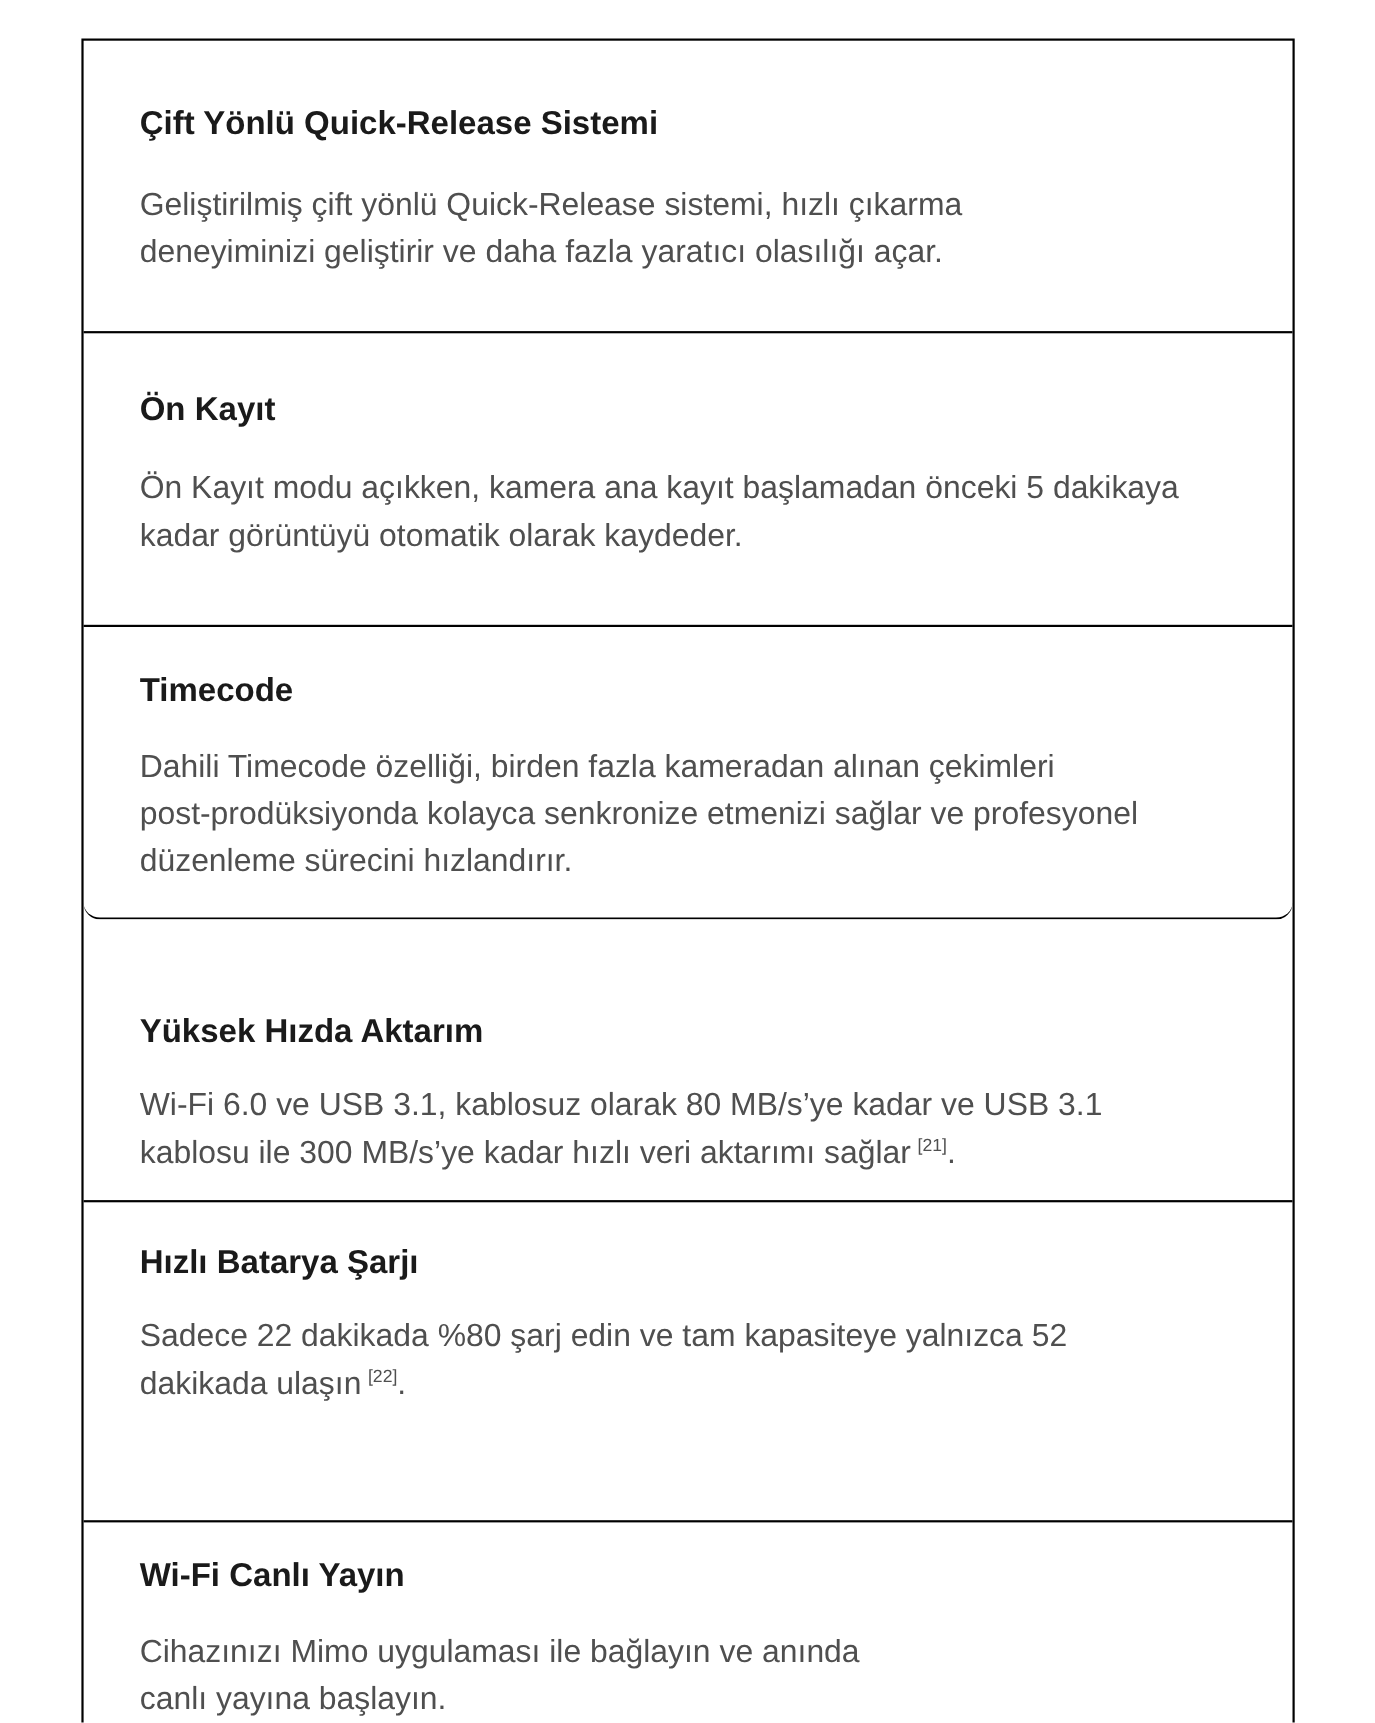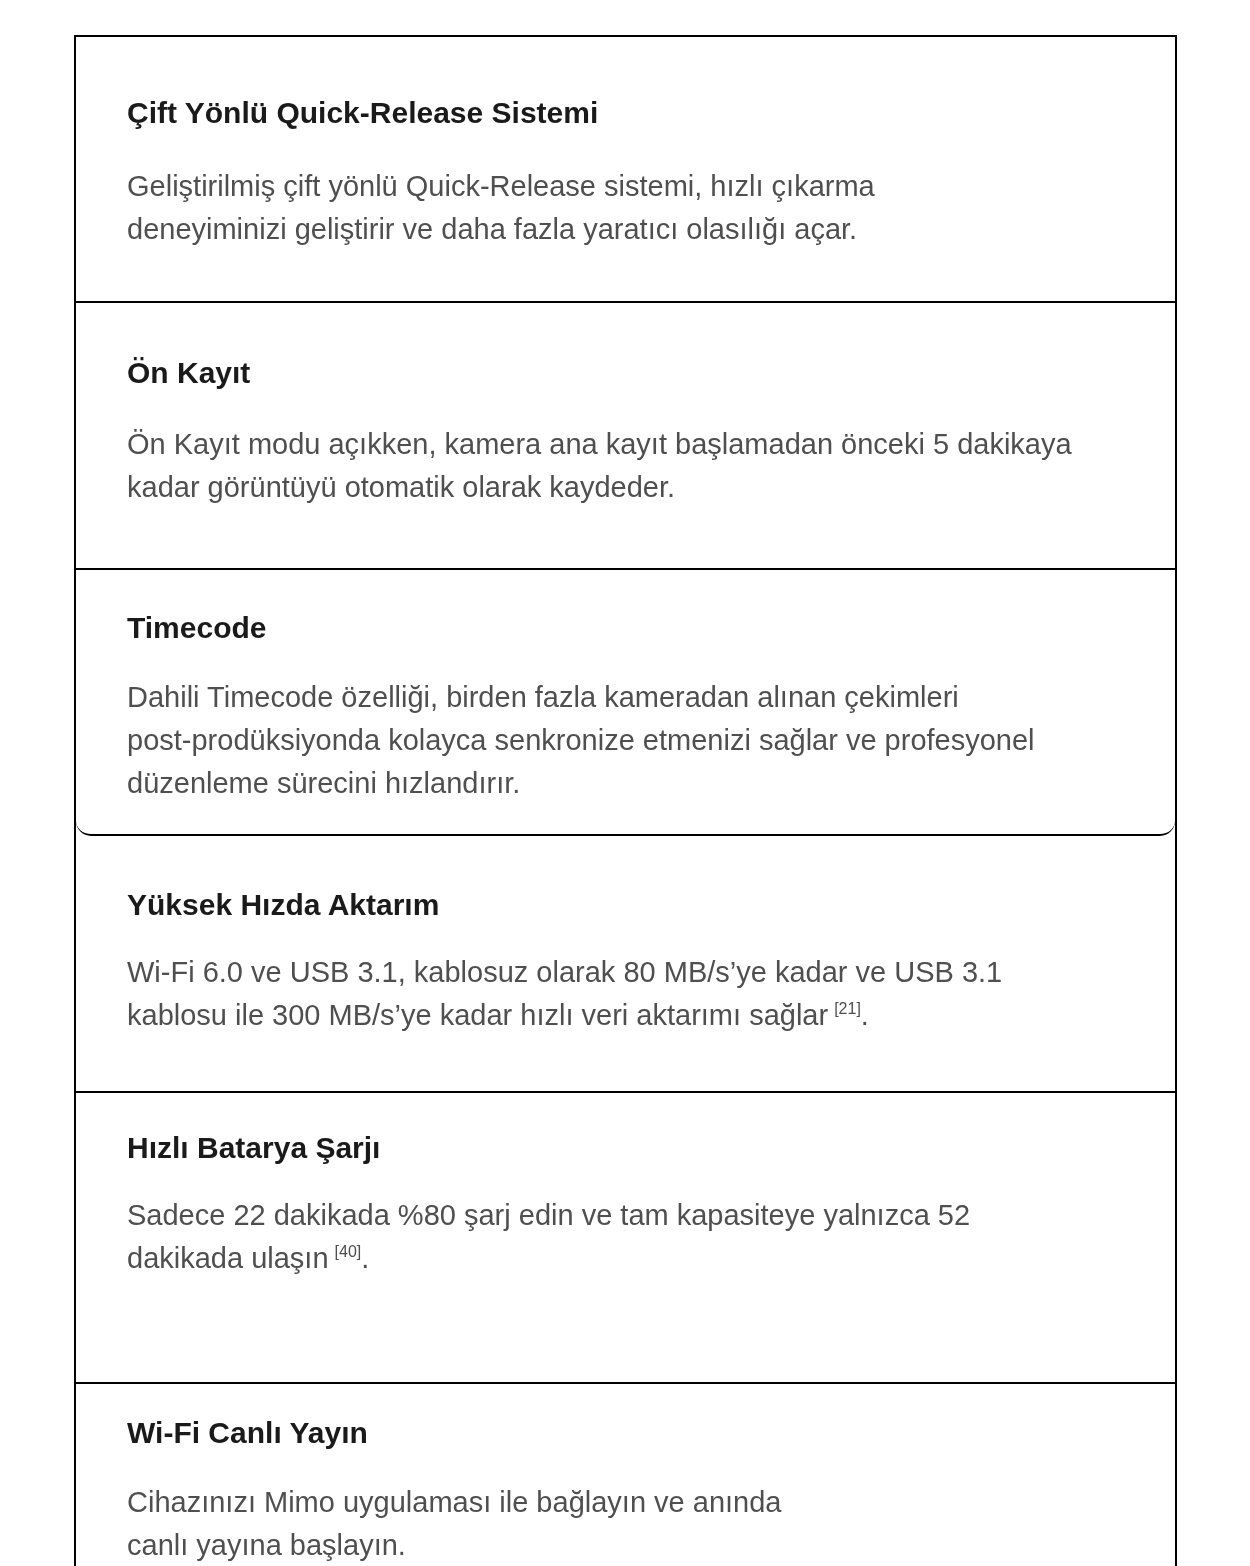--- a/index.html
+++ b/index.html
@@ -58,21 +58,21 @@
     margin-left: 6px;
   }
   
   .feature-row:nth-child(1) { height: 266px; padding-top: 58px; }
   .feature-row:nth-child(1) h3 { margin-bottom: 34px; }
   .feature-row:nth-child(2) { height: 267px; padding-top: 52px; }
   .feature-row:nth-child(2) h3 { margin-bottom: 32px; }
   .feature-row:nth-child(3) { height: 266px; padding-top: 40px; border-radius: 15px; }
   .feature-row:nth-child(3) h3 { margin-bottom: 30px; }
   .feature-row:nth-child(4) { height: 257px; padding-top: 51px; }
-  .feature-row:nth-child(4) h3 { margin-bottom: 28px; }
+  .feature-row:nth-child(4) h3 { margin-bottom: 28px; margin-top: 33px; }
   .feature-row:nth-child(5) { height: 291px; padding-top: 37px; }
   .feature-row:nth-child(5) h3 { margin-bottom: 28px; }
   .feature-row:nth-child(6) { height: 211px; padding-top: 31px; }
   .feature-row:nth-child(6) h3 { margin-bottom: 30px; }
 </style>
 </head>
 <body>
 
 <div class="spec-table">
 
@@ -97,21 +97,21 @@
 
   <div class="feature-row">
     <h3>Yüksek Hızda Aktarım</h3>
     <p><span class="body-text">Wi-Fi 6.0 ve USB 3.1, kablosuz olarak 80 MB/s’ye kadar ve USB 3.1
 kablosu ile 300 MB/s’ye kadar hızlı veri aktarımı sağlar</span><sup class="cite">[21]</sup><span>.</span></p>
   </div>
 
   <div class="feature-row">
     <h3>Hızlı Batarya Şarjı</h3>
     <p><span class="body-text">Sadece 22 dakikada %80 şarj edin ve tam kapasiteye yalnızca 52
-dakikada ulaşın</span><sup class="cite">[40]</sup><span>.</span></p>
+dakikada ulaşın</span><sup class="cite">[22]</sup><span>.</span></p>
   </div>
 
   <div class="feature-row">
     <h3>Wi-Fi Canlı Yayın</h3>
     <p><span class="body-text">Cihazınızı Mimo uygulaması ile bağlayın ve anında
 canlı yayına başlayın.</span></p>
   </div>
 
 </div>
 

